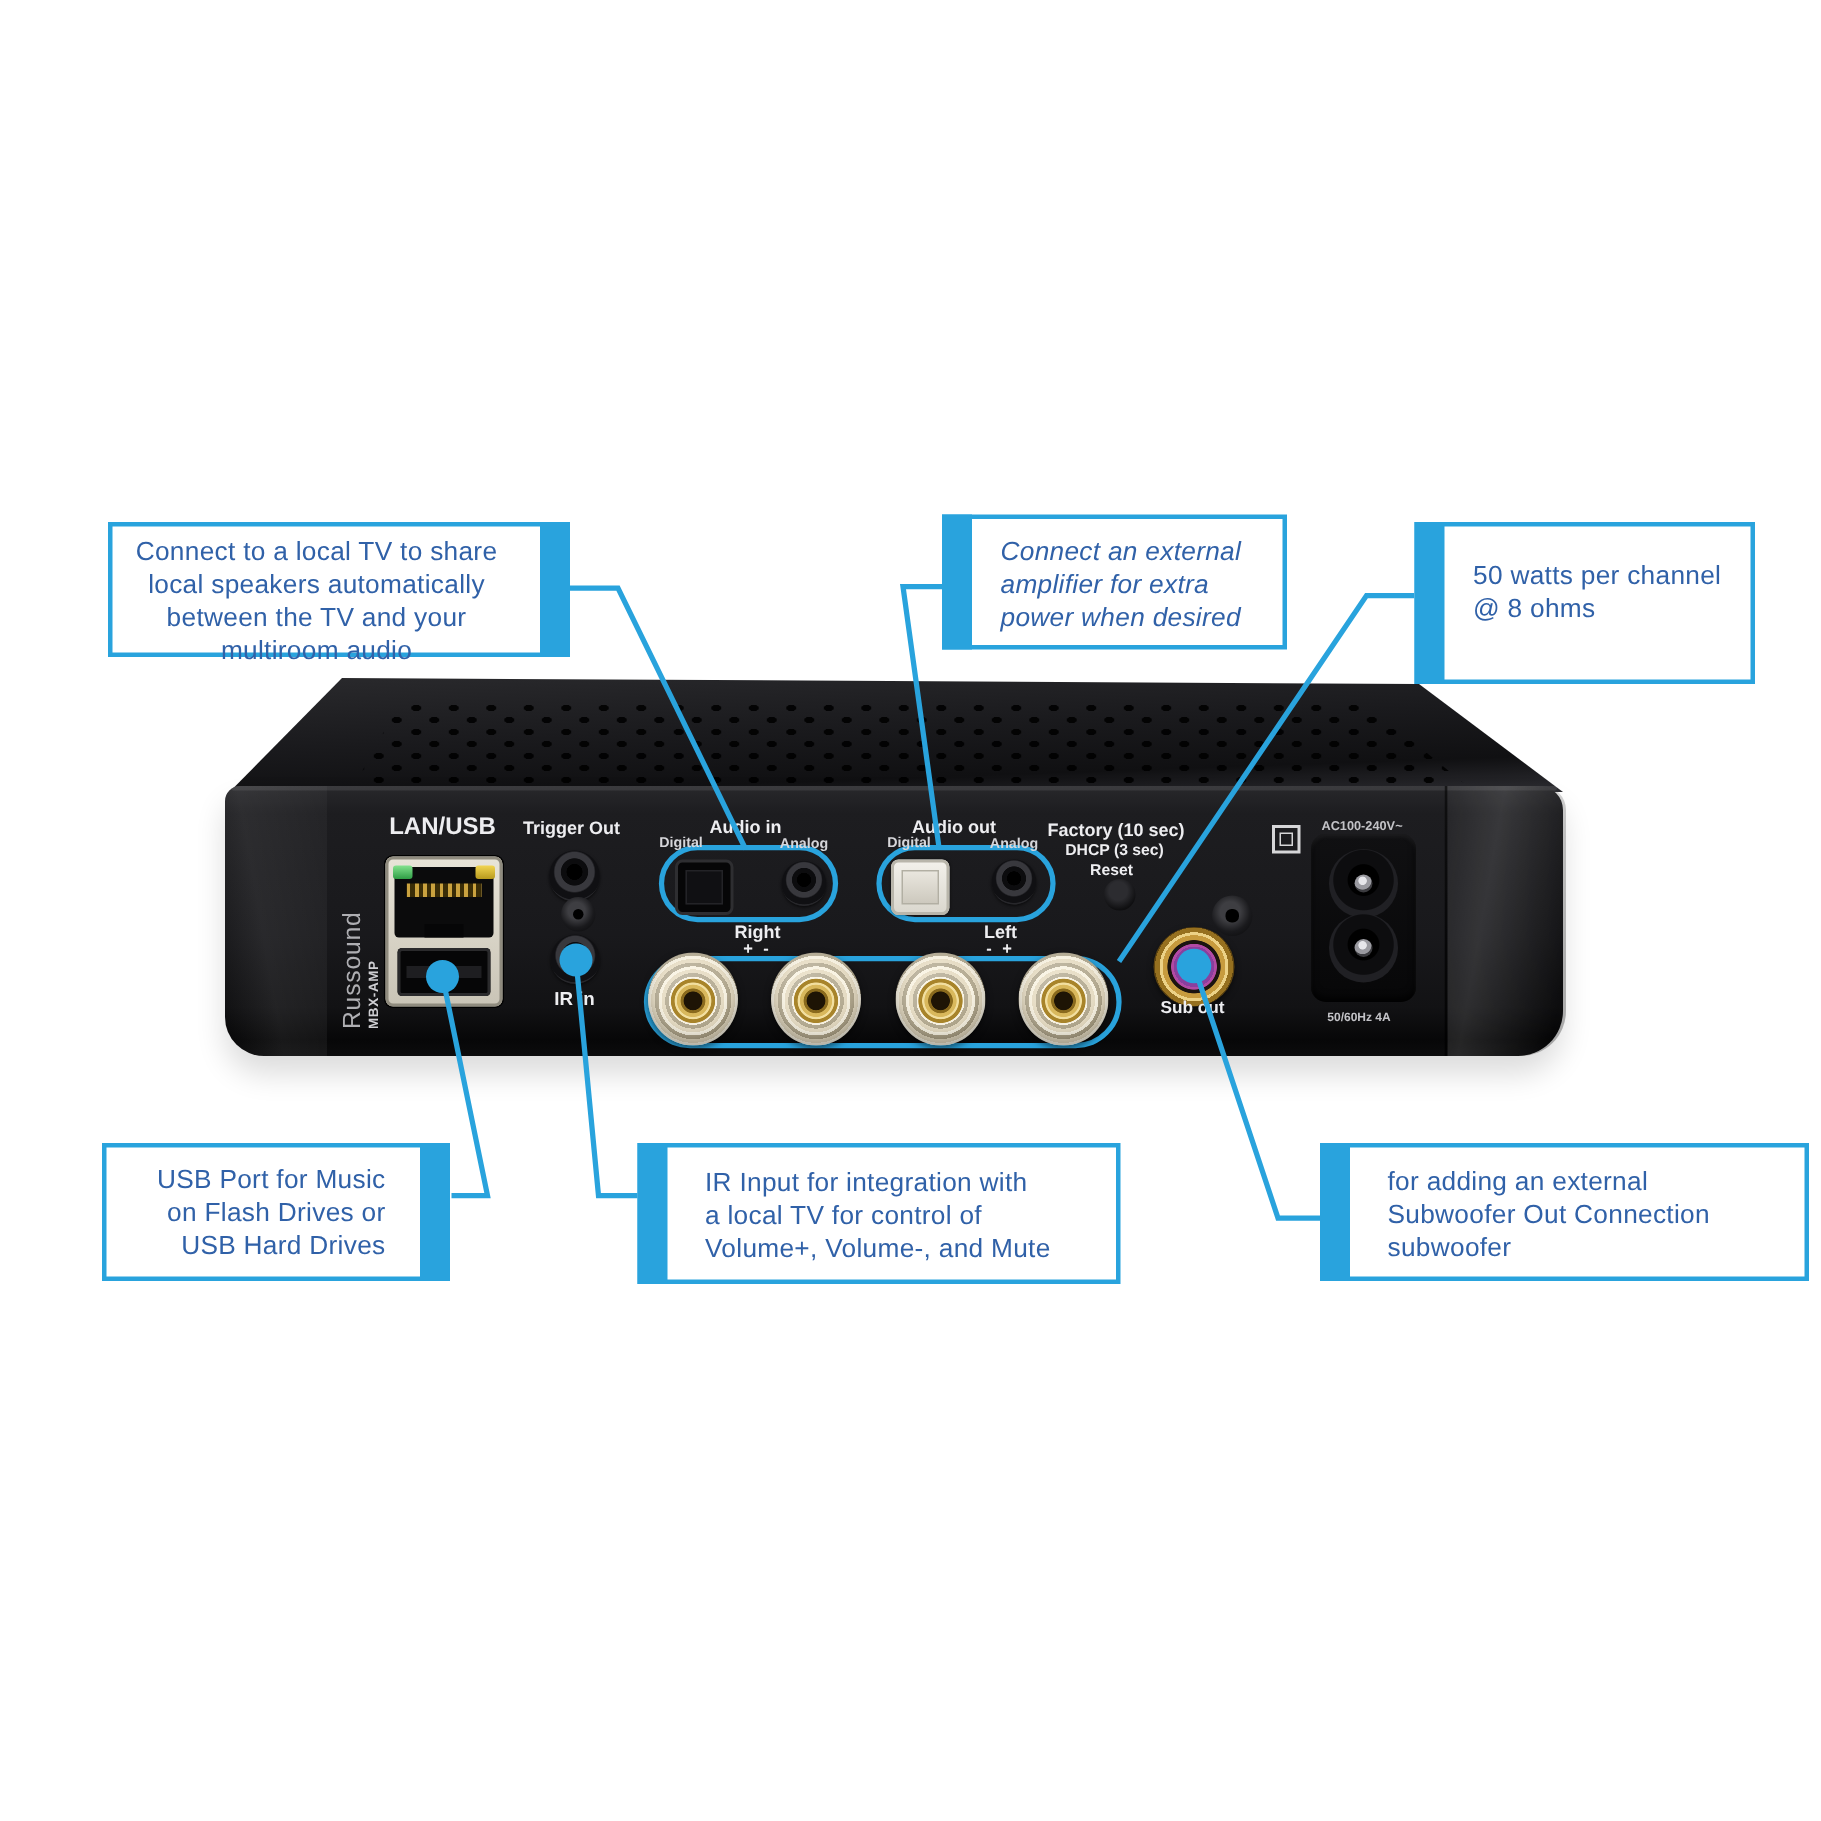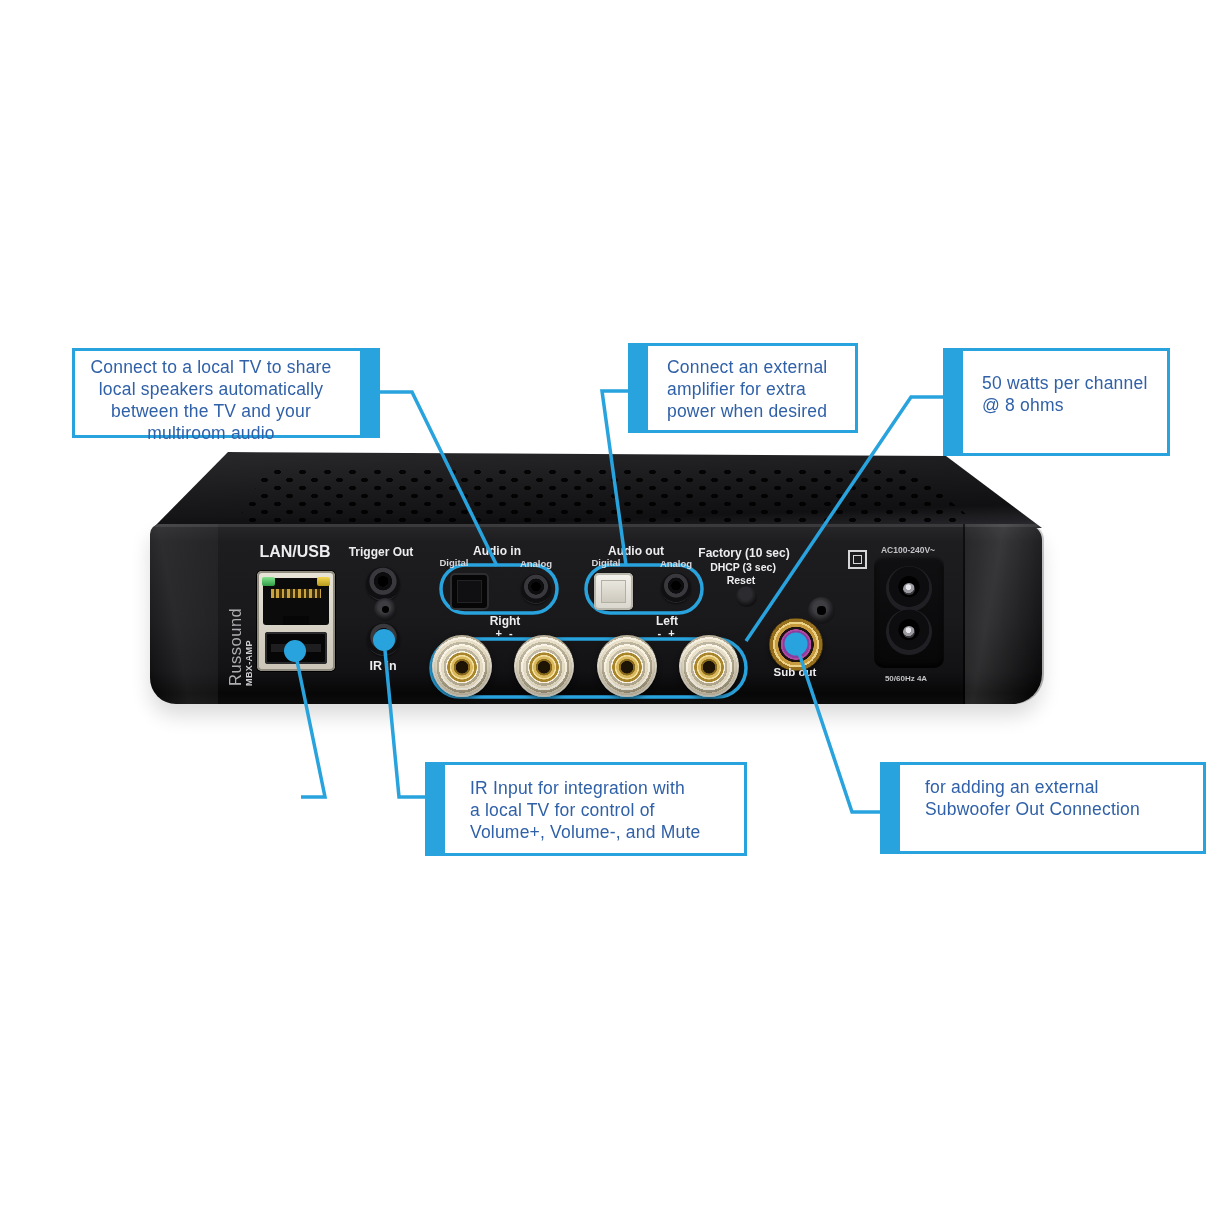--- a/index.html
+++ b/index.html
@@ -14,21 +14,21 @@
   
   .callout{
     position:absolute;box-sizing:border-box;background:#fff;
     border:3px solid var(--accent);color:var(--callout-text);
     font-size:17.5px;line-height:22px;letter-spacing:.2px;
   }
   .callout .bar{position:absolute;top:-3px;bottom:-3px;width:20px;background:var(--accent);}
   .callout .bar.right{right:-3px;}
   .callout .bar.left{left:-3px;}
   #co-tv{left:72px;top:348px;width:308px;height:90px;text-align:center;padding:5px 38px 0 8px;}
-  #co-amp{left:628px;top:343px;width:230px;height:90px;padding:10px 22px 0 36px;}
+  #co-amp{left:628px;top:343px;width:230px;height:90px;padding:10px 22px 0 36px;font-style:italic;}
   #co-watts{left:943px;top:348px;width:227px;height:108px;padding:21px 6px 0 36px;}
   #co-usb{left:68px;top:762px;width:232px;height:92px;text-align:right;padding:10px 40px 0 6px;}
   #co-ir{left:425px;top:762px;width:322px;height:94px;padding:12px 6px 10px 42px;}
   #co-sub{left:880px;top:762px;width:326px;height:92px;padding:11px 6px 0 42px;}
   
   #top-surface{
     position:absolute;left:140px;top:448px;width:910px;height:84px;
     clip-path:polygon(88px 4px,806px 8px,902px 80px,13px 80px);
     background:linear-gradient(178deg,#2b2b2e 0%,#1a1a1d 45%,#101012 75%,#2f2f34 97%);
   }
@@ -245,27 +245,34 @@
     <div>amplifier for extra</div>
     <div>power when desired</div>
   </div>
 
   <div class="callout" id="co-watts">
     <div class="bar left"></div>
     <div>50 watts per channel</div>
     <div>@ 8 ohms</div>
   </div>
 
+  <div class="callout" id="co-usb">
+    <div class="bar right"></div>
+    <div>USB Port for Music</div>
+    <div>on Flash Drives or</div>
+    <div>USB Hard Drives</div>
+  </div>
 
   <div class="callout" id="co-ir">
     <div class="bar left"></div>
     <div>IR Input for integration with</div>
     <div>a local TV for control of</div>
     <div>Volume+, Volume-, and Mute</div>
   </div>
 
   <div class="callout" id="co-sub">
     <div class="bar left"></div>
     <div>for adding an external</div>
     <div>Subwoofer Out Connection</div>
+    <div>subwoofer</div>
   </div>
 
 </div>
 
 </body></html>

